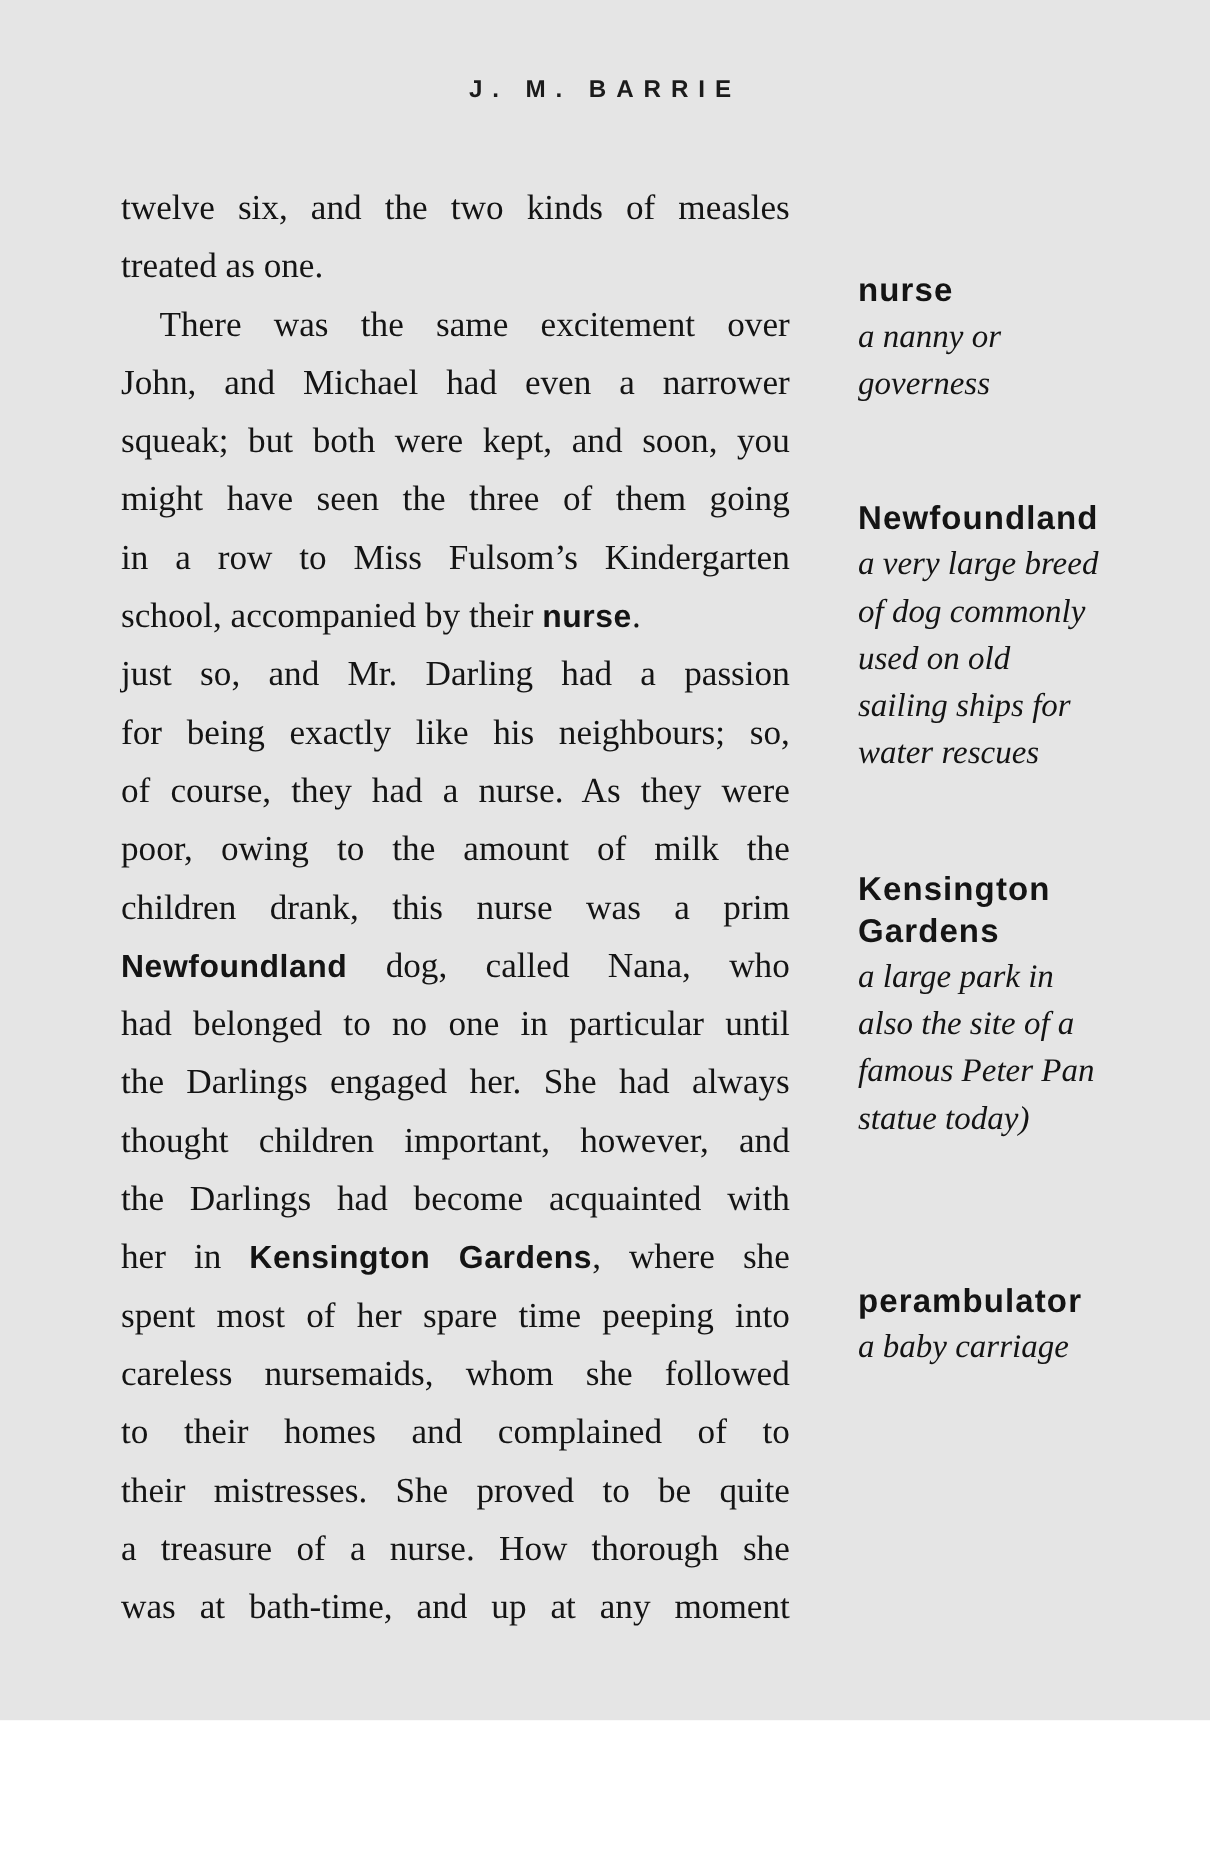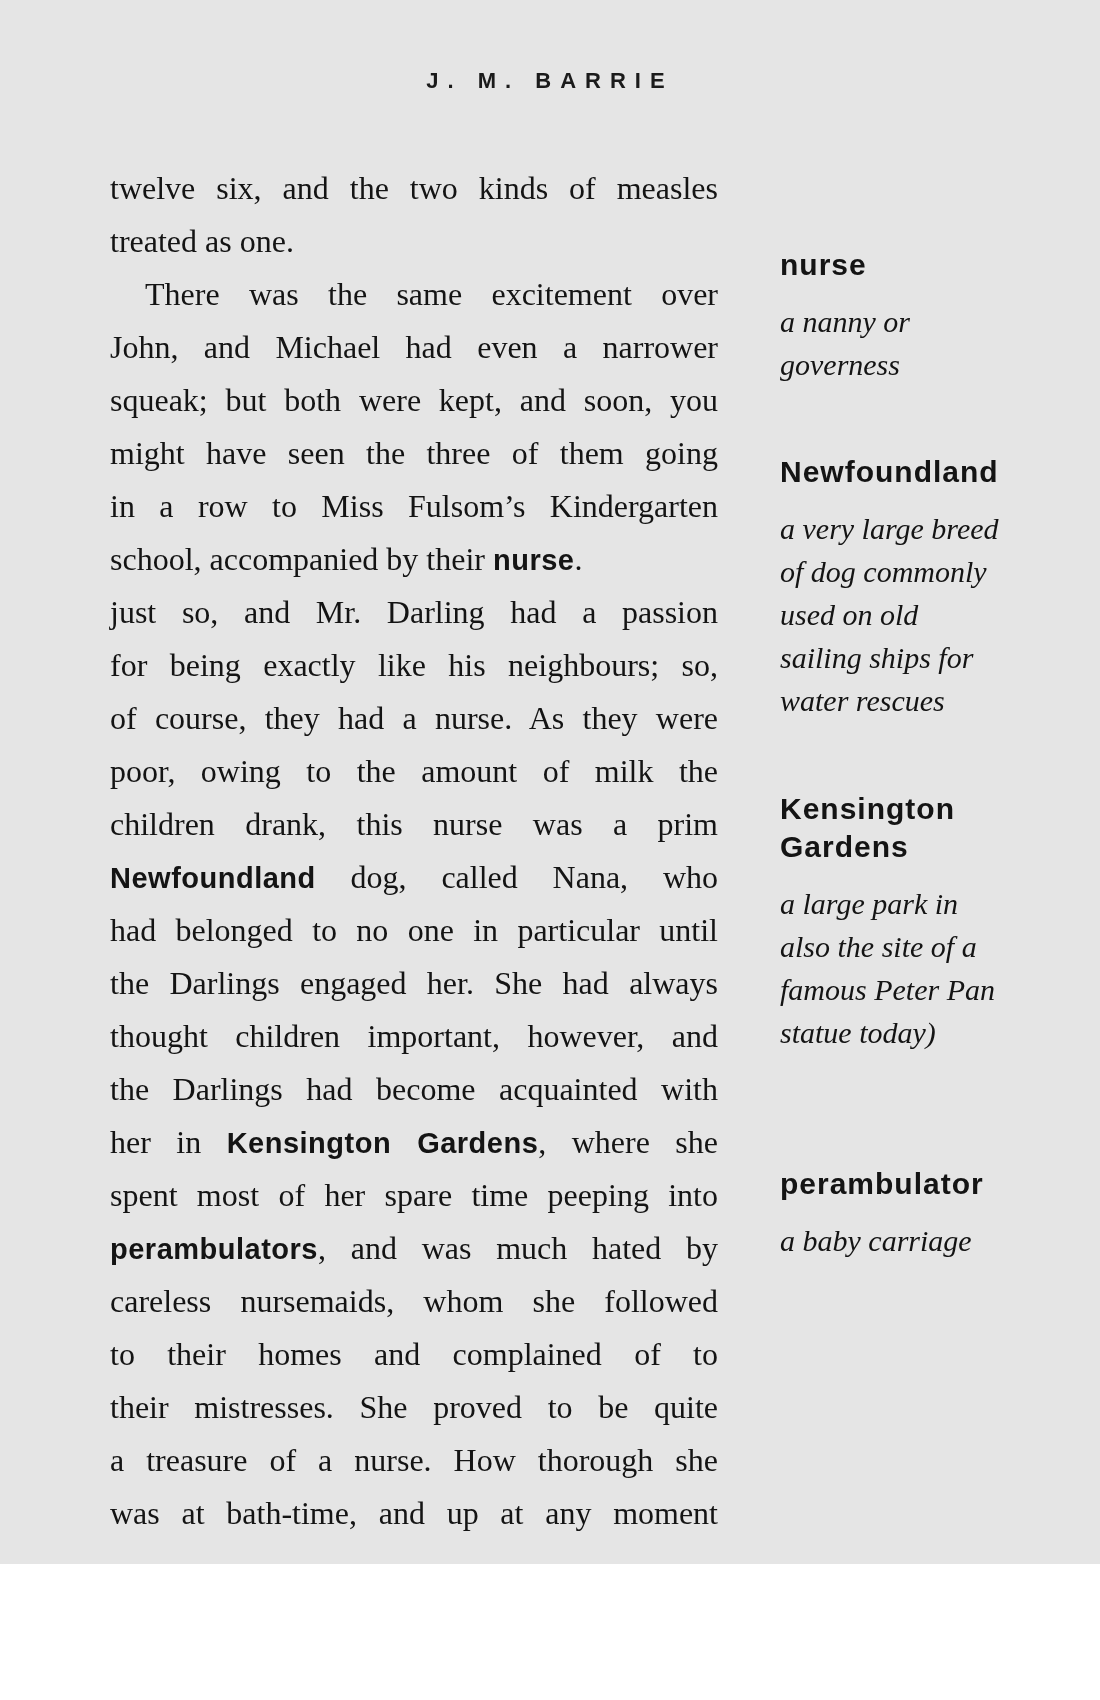--- a/index.html
+++ b/index.html
@@ -59,21 +59,21 @@
   .entry:nth-of-type(3) { top: 790px; }
   .entry:nth-of-type(4) { top: 1165px; }
   .entry .term-line {
     font-family: "Liberation Sans", sans-serif;
     font-weight: bold;
     font-size: 30px;
     line-height: 38px;
     letter-spacing: 1px;
     color: #141414;
   }
-  .entry .def { margin-top: 16px; }
+  .entry .def { }
   .entry .def-line {
     font-family: "Liberation Serif", serif;
     font-style: italic;
     font-size: 30px;
     line-height: 43px;
     color: #141414;
   }
   .page-number {
     position: absolute;
     left: 985px;
@@ -105,21 +105,20 @@
       <div class="line"><span>of course, they had a nurse. As they were</span></div>
       <div class="line"><span>poor, owing to the amount of milk the</span></div>
       <div class="line"><span>children drank, this nurse was a prim</span></div>
       <div class="line"><span class="term">Newfoundland</span><span> dog, called Nana, who</span></div>
       <div class="line"><span>had belonged to no one in particular until</span></div>
       <div class="line"><span>the Darlings engaged her. She had always</span></div>
       <div class="line"><span>thought children important, however, and</span></div>
       <div class="line"><span>the Darlings had become acquainted with</span></div>
       <div class="line"><span>her in </span><span class="term">Kensington Gardens</span><span>, where she</span></div>
       <div class="line"><span>spent most of her spare time peeping into</span></div>
-      <div class="line"><span class="term">perambulators</span><span>, and was much hated by</span></div>
       <div class="line"><span>careless nursemaids, whom she followed</span></div>
       <div class="line"><span>to their homes and complained of to</span></div>
       <div class="line"><span>their mistresses. She proved to be quite</span></div>
       <div class="line"><span>a treasure of a nurse. How thorough she</span></div>
       <div class="line"><span>was at bath-time, and up at any moment</span></div>
     </div>
 
   <div class="sidebar" id="sidebar">
       <div class="entry">
         <div class="term-line">nurse</div>

